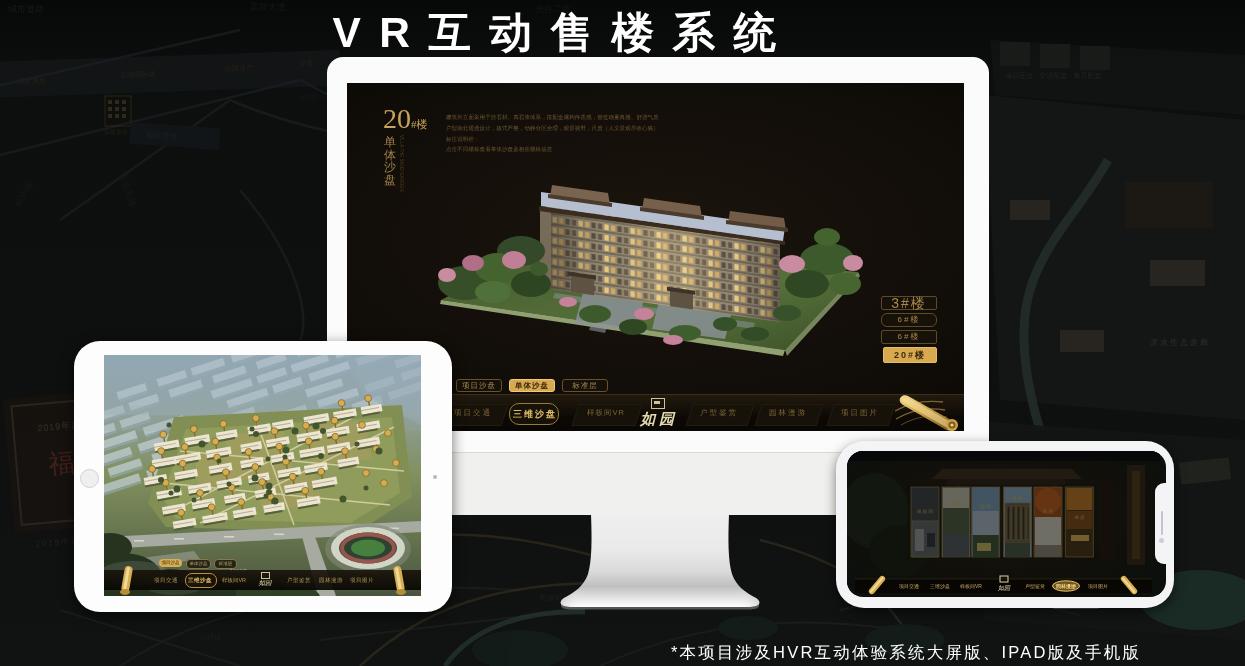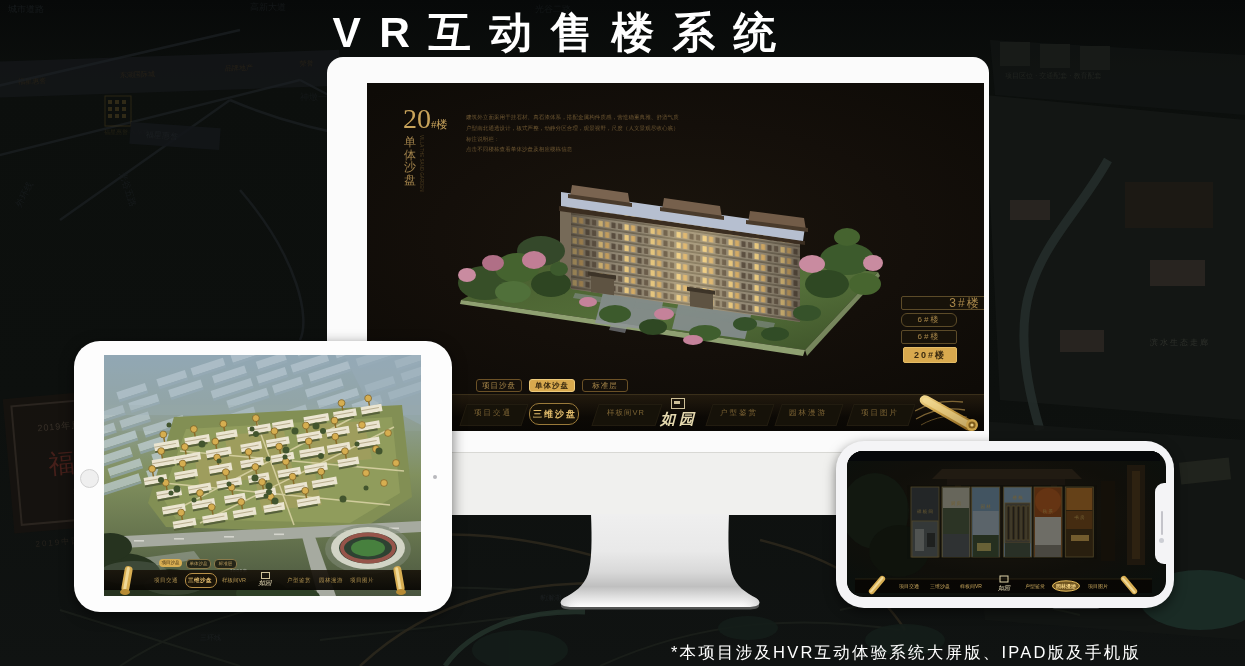--- a/index.html
+++ b/index.html
@@ -200,21 +200,21 @@
 <stop offset="1" stop-color="#b9b9b9"></stop>
 </linearGradient>
 </defs>
 <path d="M51,4 L189,4 C188,30 188,50 192,64 C196,76 206,83 216,88 C219,90 220,92 219,94 C218,96 214,97 208,97 L32,97 C26,97 22,96 21,94 C20,92 21,90 24,88 C34,83 44,76 48,64 C52,50 52,30 51,4 Z" fill="url(#standg)"></path>
 <path d="M51,4 L189,4 C188,30 188,50 192,64 C196,76 206,83 216,88 C219,90 220,92 219,94 C218,96 214,97 208,97 L32,97 C26,97 22,96 21,94 C20,92 21,90 24,88 C34,83 44,76 48,64 C52,50 52,30 51,4 Z" fill="url(#standh)" opacity="0.5"></path>
 <path d="M21,94 C22,96 26,97 32,97 L208,97 C214,97 218,96 219,94 L219,96 C219,98.5 214,99.5 208,99.5 L32,99.5 C26,99.5 21,98.5 21,96 Z" fill="#8e8e8e" opacity="0.55"></path>
 </svg>
 </div>
 
 <div class="abs" id="mscreen" style="left:347px;top:83px;width:617px;height:348px;
-     background:radial-gradient(ellipse 70% 60% at 50% 45%, #1b150d 0%, #140f0a 55%, #0e0b07 100%);overflow:hidden;margin-left:20px;">
+     background:radial-gradient(ellipse 70% 60% at 50% 45%, #1b150d 0%, #140f0a 55%, #0e0b07 100%);overflow:hidden;">
 
   <div class="abs" style="left:36px;top:20px;color:#c9a45c;font-family:'Liberation Serif',serif;">
     <span style="font-size:28px;letter-spacing:0;color:#c9a45b;">20</span><span style="font-size:11px;">#楼</span>
   </div>
 
   <div class="abs" style="left:37px;top:53px;width:14px;color:#a0814a;font-size:12px;line-height:12.5px;font-family:'Liberation Serif',serif;">单<br>体<br>沙<br>盘</div>
 
   <div class="abs" style="left:57px;top:52px;color:#4e3e20;font-size:4.5px;white-space:nowrap;transform:rotate(90deg);transform-origin:0 0;">VILLA THE SAND GARDEN</div>
 
   <div class="abs" style="left:99px;top:29px;width:420px;color:#6e5732;font-size:5.5px;line-height:10.8px;letter-spacing:0.1px;white-space:nowrap;">
@@ -319,21 +319,21 @@
       <ellipse cx="250" cy="170" rx="16" ry="8" fill="#3f5e2e"></ellipse>
       <ellipse cx="290" cy="161" rx="12" ry="7" fill="#35512a"></ellipse>
       <ellipse cx="238" cy="177" rx="10" ry="5" fill="#c5829a"></ellipse>
       <ellipse cx="320" cy="171" rx="14" ry="7" fill="#314c26"></ellipse>
       <ellipse cx="133" cy="139" rx="9" ry="5" fill="#c5829a"></ellipse>
       <ellipse cx="352" cy="150" rx="14" ry="8" fill="#36522a"></ellipse>
     </g>
   </svg>
   </div>
 
-  <div class="abs" style="left:534px;top:213px;width:54px;height:12px;border:1px solid #5c4b28;border-radius:2px;background:#171209;color:#a8874a;font-size:12px;text-align:center;line-height:12px;letter-spacing:2px;padding-left:36px;">3#楼</div>
+  <div class="abs" style="left:534px;top:213px;width:54px;height:12px;border:1px solid #5c4b28;border-radius:2px;background:#171209;color:#a8874a;font-size:14px;text-align:center;line-height:12px;letter-spacing:2px;">3#楼</div>
   <div class="abs" style="left:534px;top:230px;width:54px;height:12px;border:1px solid #5c4b28;border-radius:6px;background:#171209;color:#a8874a;font-size:8px;text-align:center;line-height:12px;letter-spacing:2px;">6#楼</div>
   <div class="abs" style="left:534px;top:247px;width:54px;height:12px;border:1px solid #5c4b28;border-radius:2px;background:#171209;color:#a8874a;font-size:8px;text-align:center;line-height:12px;letter-spacing:2px;">6#楼</div>
   <div class="abs" style="left:536px;top:264px;width:52px;height:14px;border:1px solid #e4bc66;border-radius:2px;background:#d8a94e;color:#3a2a10;font-size:9px;text-align:center;line-height:14px;letter-spacing:2px;font-weight:bold;">20#楼</div>
 
   <div class="abs" style="left:109px;top:296px;width:44px;height:11px;border:1px solid #6b5126;border-radius:3px;background:#15100a;color:#a8874a;font-size:7.5px;text-align:center;line-height:11px;letter-spacing:1px;">项目沙盘</div>
   <div class="abs" style="left:162px;top:296px;width:44px;height:11px;border:1px solid #eecb7c;border-radius:3px;background:#d8a94e;color:#3a2a10;font-size:7.5px;text-align:center;line-height:11px;letter-spacing:1px;font-weight:bold;">单体沙盘</div>
   <div class="abs" style="left:215px;top:296px;width:44px;height:11px;border:1px solid #6b5126;border-radius:3px;background:#15100a;color:#a8874a;font-size:7.5px;text-align:center;line-height:11px;letter-spacing:1px;">标准层</div>
 
   <div class="abs" id="mnav" style="left:0;top:311px;width:617px;height:37px;background:linear-gradient(#221a0e,#0c0905 60%,#090704);border-top:1px solid #3a2f1a;">
 

